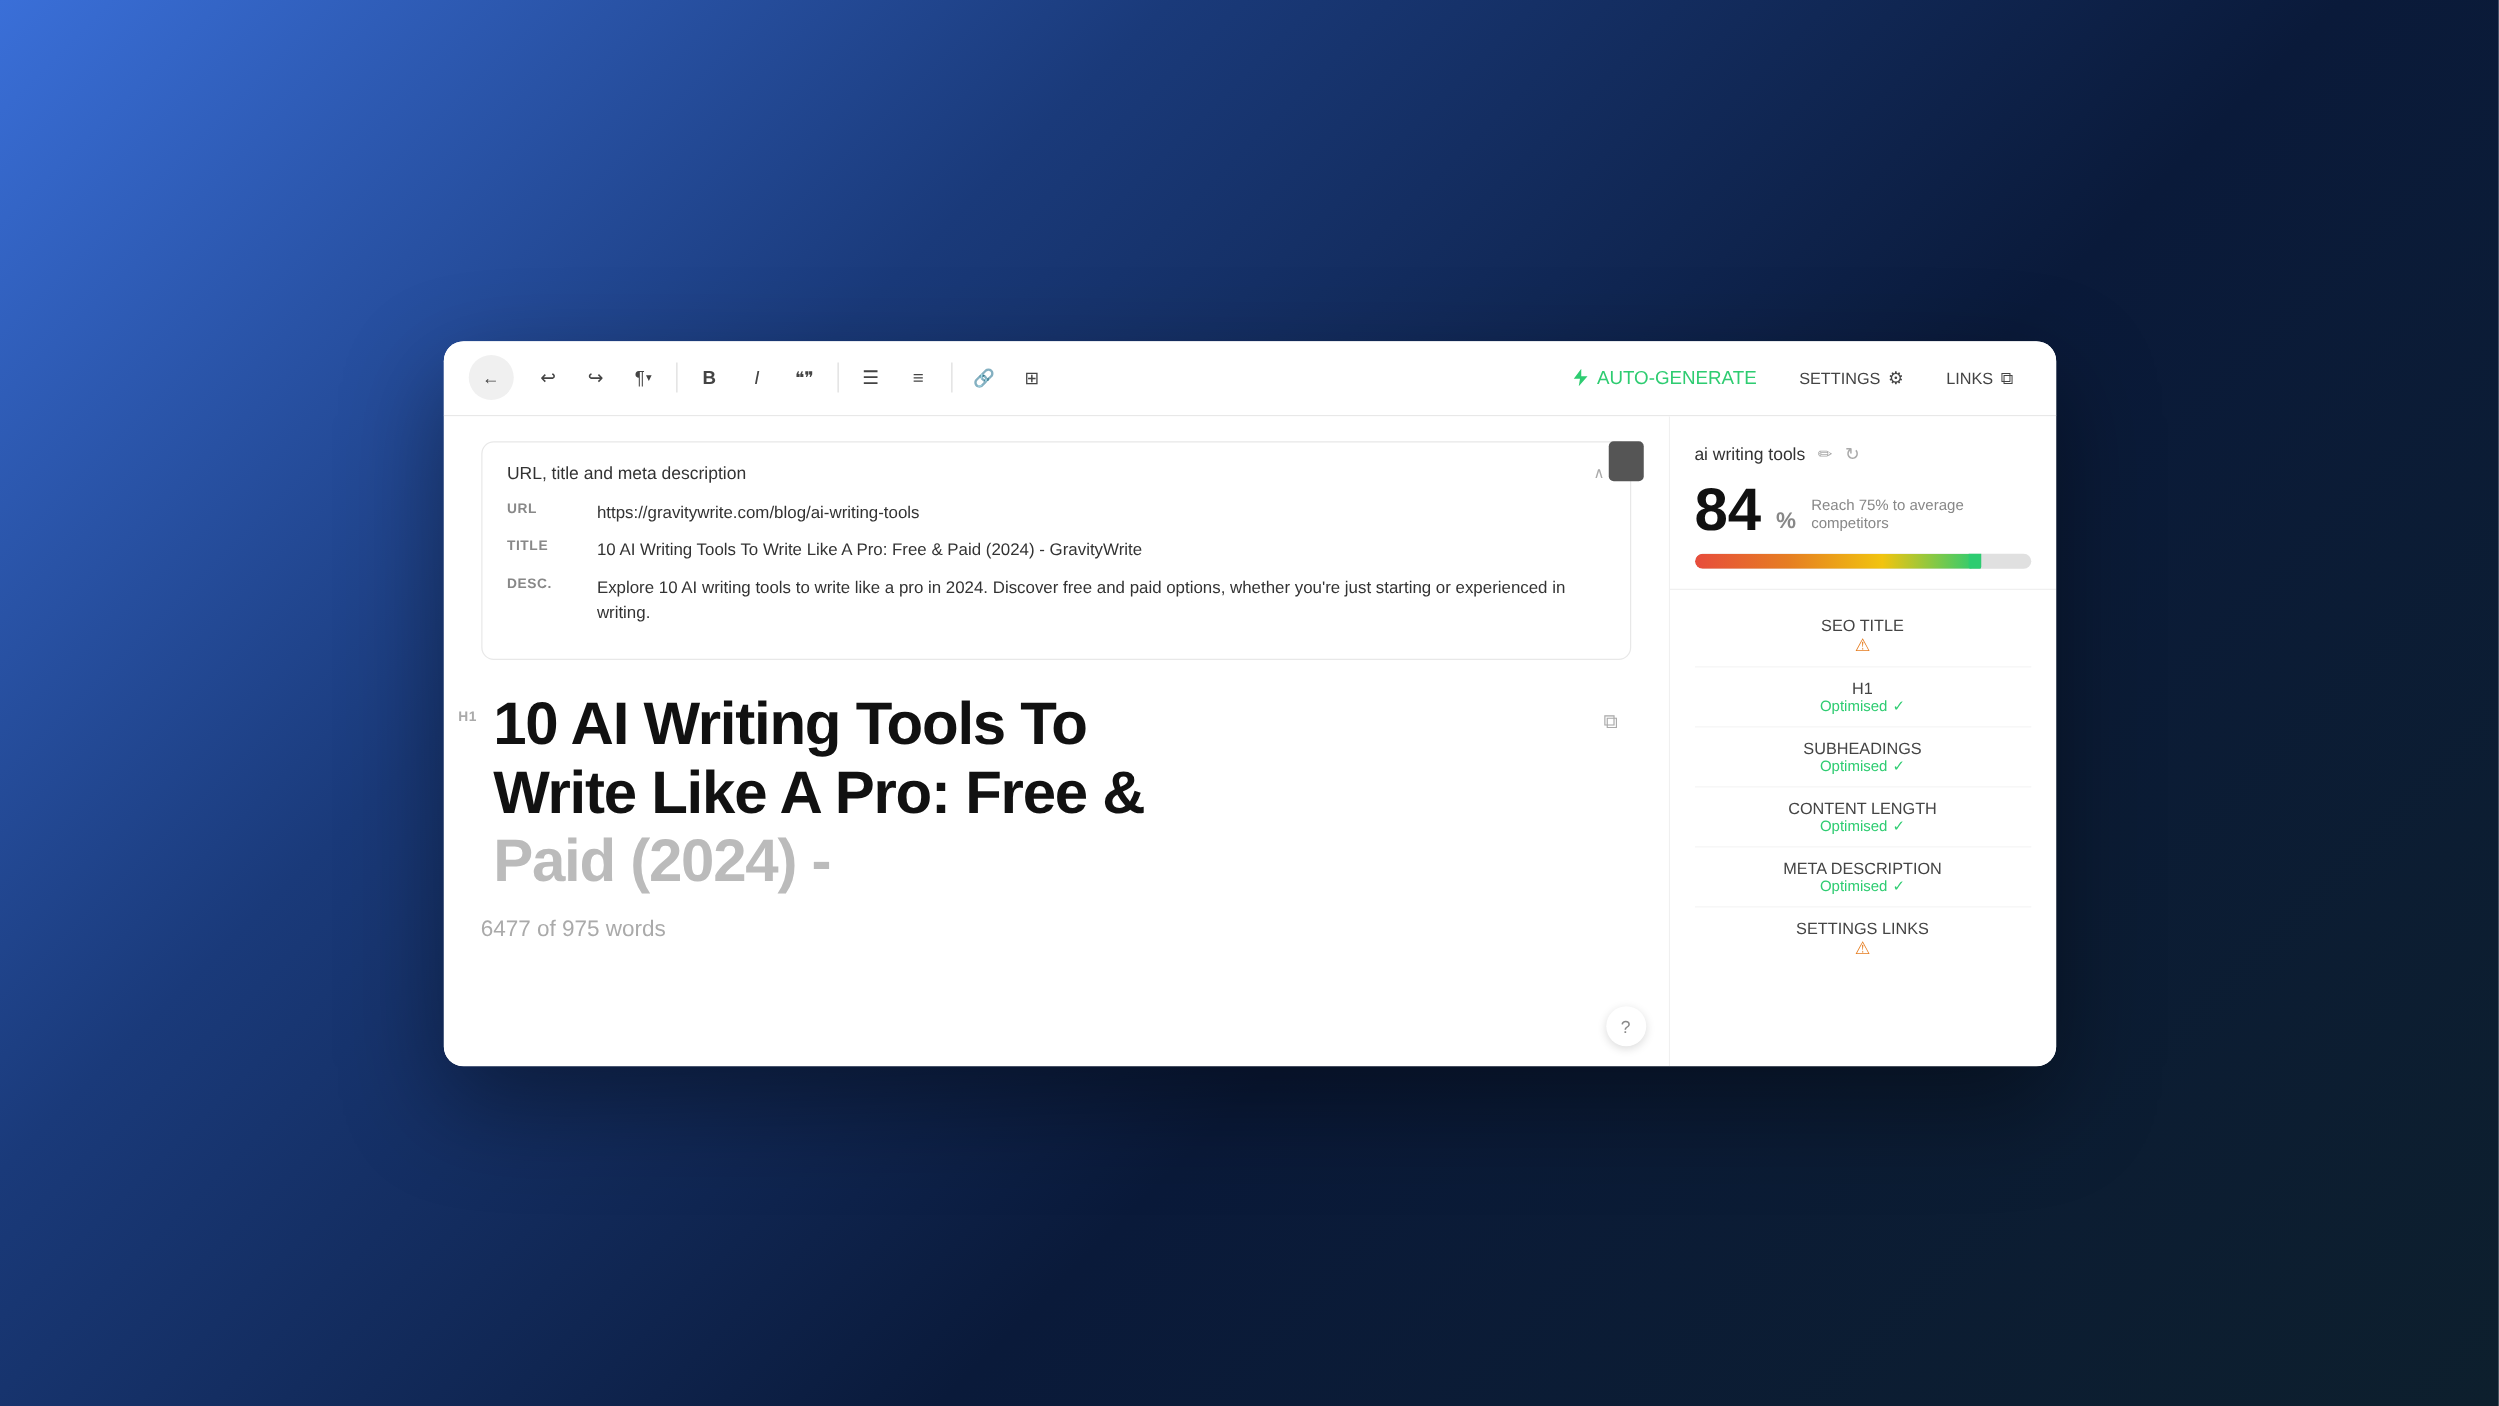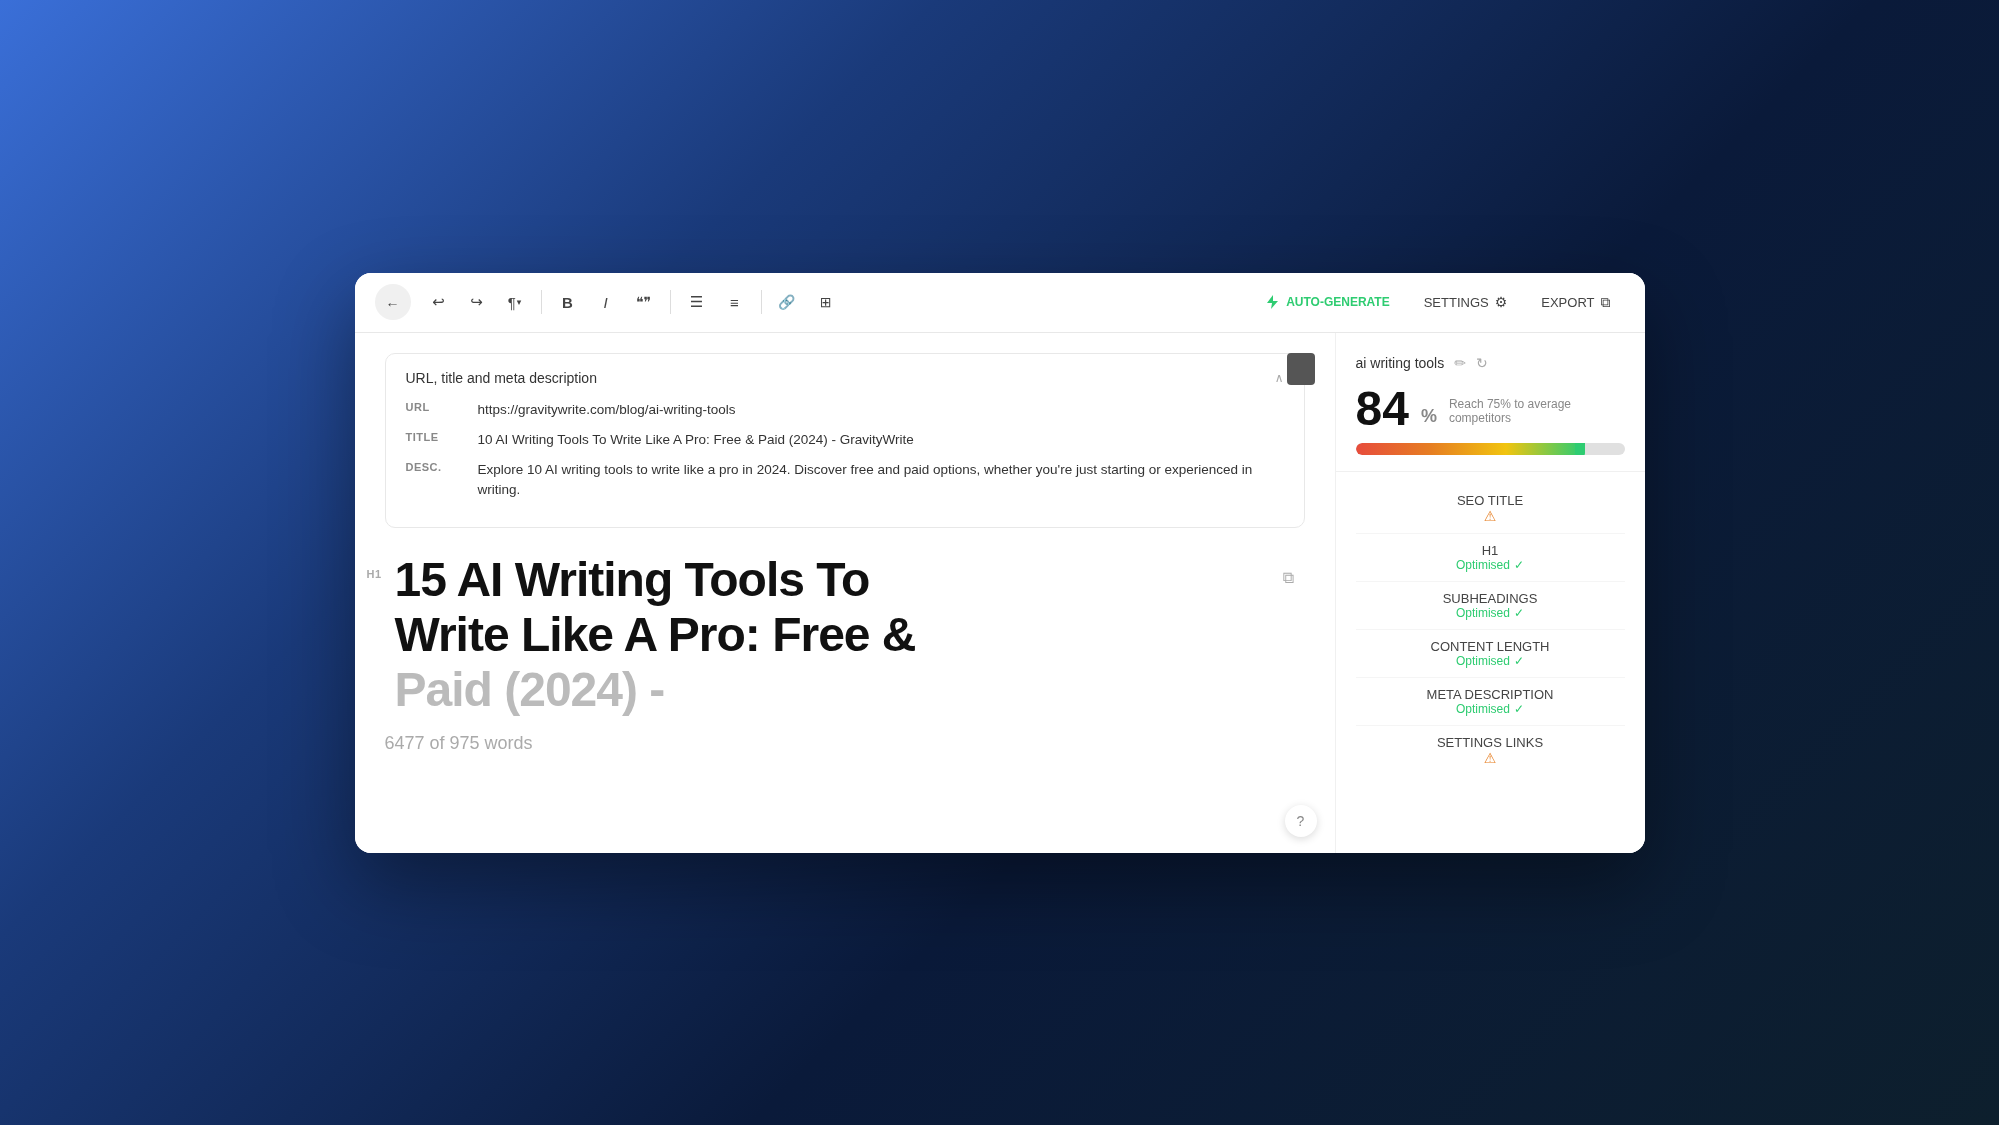--- a/index.html
+++ b/index.html
@@ -56,22 +56,22 @@
     }
     .toolbar-spacer { flex: 1; }
     .auto-generate-btn {
       display: flex;
       align-items: center;
       gap: 6px;
       padding: 8px 14px;
       border: none;
       background: transparent;
       cursor: pointer;
-      font-size: 12px;
-      font-weight: 700;
+      font-size: 15px;
+      font-weight: 400;
       color: #2ecc71;
       border-radius: 6px;
     }
     .lightning-icon {
       width: 16px;
       height: 16px;
       color: #2ecc71;
     }
     .settings-btn {
       display: flex;
@@ -405,21 +405,21 @@
       <svg class="lightning-icon" viewBox="0 0 16 16" fill="#2ecc71">
         <path d="M9 1L3 9h5l-1 6 7-8H9z"></path>
       </svg>
       <span>AUTO-GENERATE</span>
     </button>
     <button class="settings-btn">
       <span>SETTINGS</span>
       <span style="font-size:14px;">⚙</span>
     </button>
     <button class="export-btn">
-      <span>EXPORT</span>
+      <span>LINKS</span>
       <span style="font-size:14px;">⧉</span>
     </button>
   </div>
 
   <div class="main-area">
 
     <div class="editor-panel">
 
       <div class="color-swatch"></div>
 
@@ -438,21 +438,21 @@
         </div>
         <div class="meta-row">
           <span class="meta-label">DESC.</span>
           <span class="meta-value">Explore 10 AI writing tools to write like a pro in 2024. Discover free and paid options, whether you're just starting or experienced in writing.</span>
         </div>
       </div>
 
       <div class="h1-section">
         <span class="h1-label">H1</span>
         <div class="h1-text">
-          <span>15 AI Writing Tools To</span><br>
+          <span>10 AI Writing Tools To</span><br>
           <span>Write Like A Pro: Free &amp;</span><br>
           <span class="faded">Paid (2024) -</span>
         </div>
         <button class="copy-btn">
           <span style="font-size:16px;">⧉</span>
         </button>
       </div>
 
       <div class="word-count">6477 of 975 words</div>
     </div>

